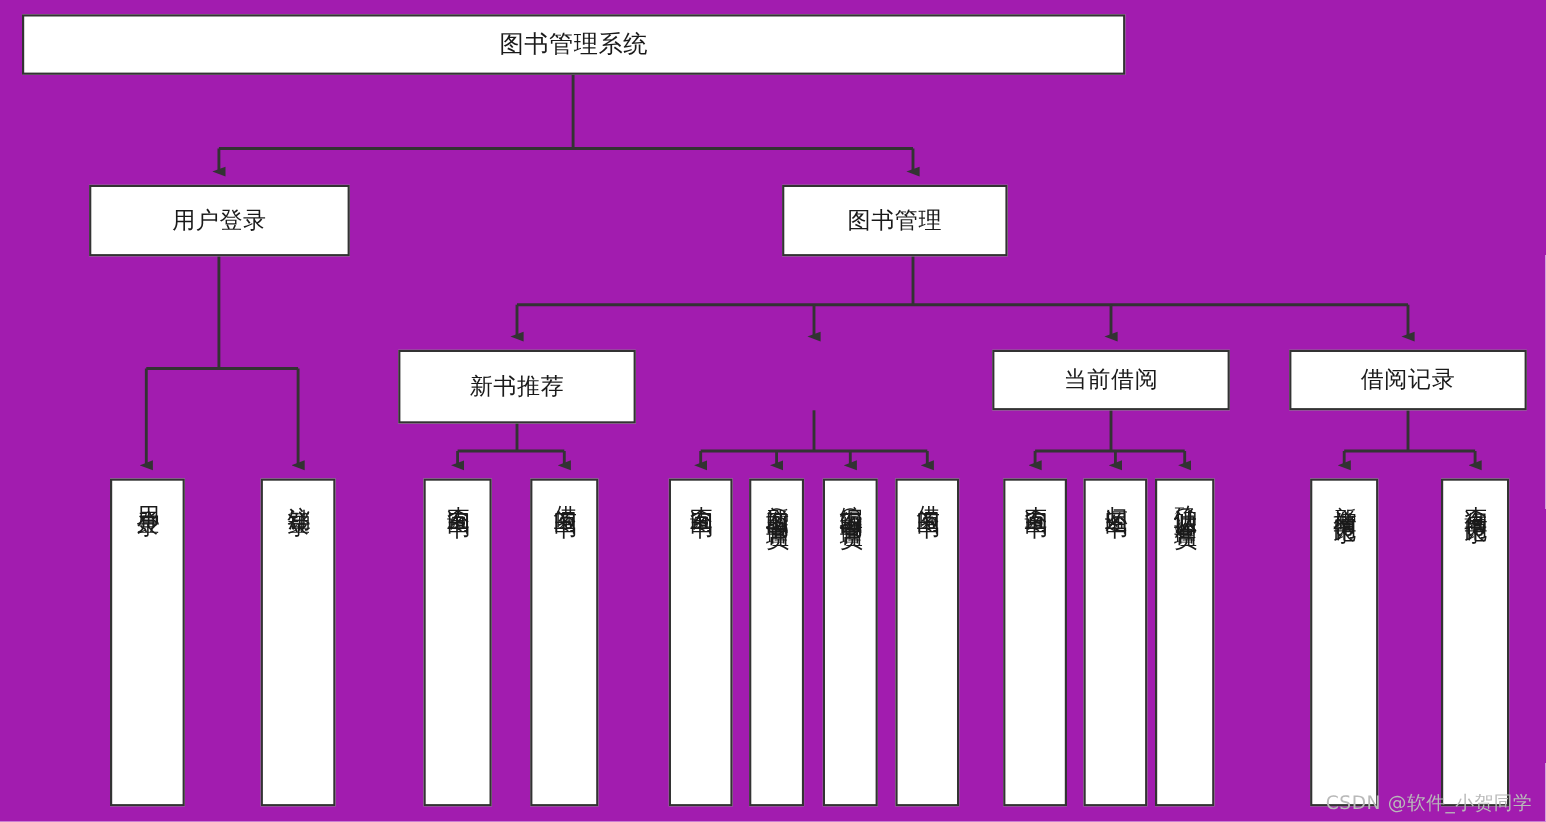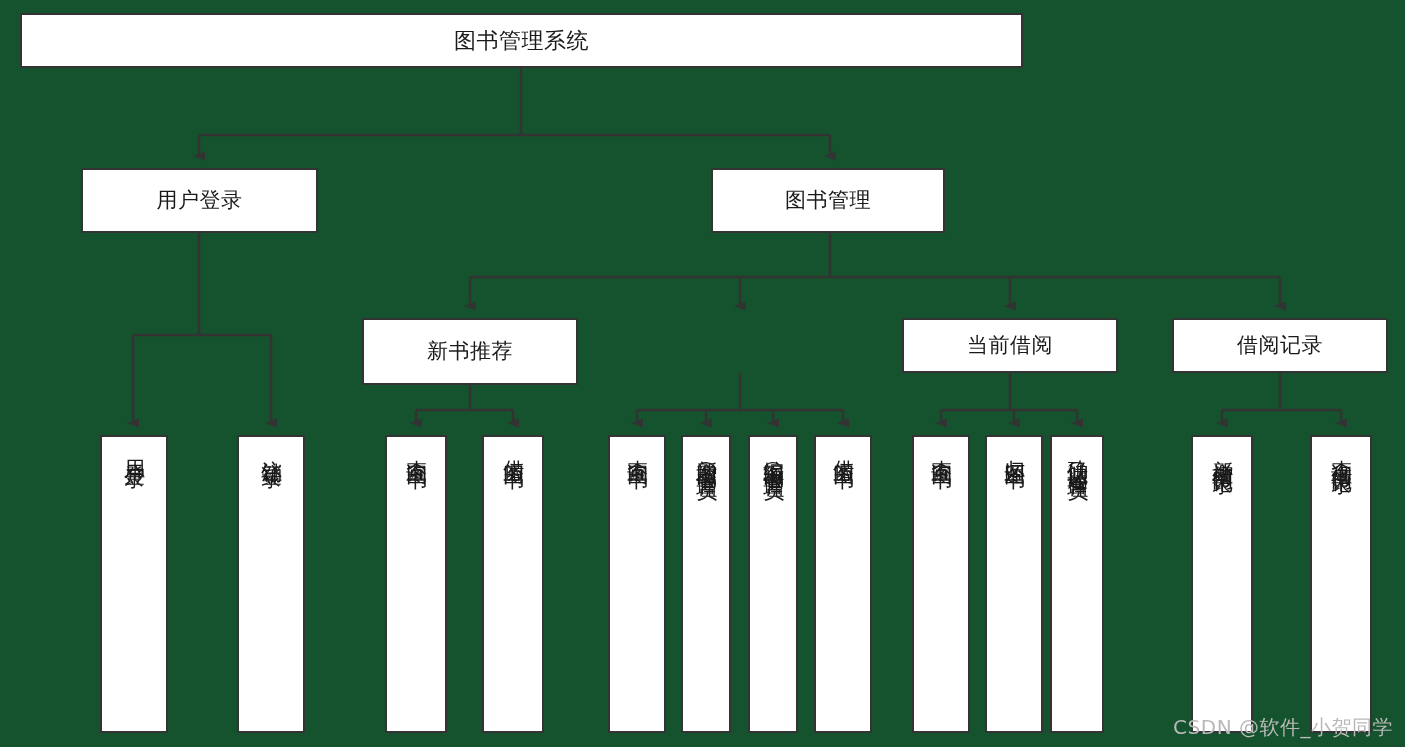--- a/index.html
+++ b/index.html
@@ -8,21 +8,21 @@
     padding: 0;
     background: #ffffff;
   }
   body {
     font-family: "DejaVu Sans", "Liberation Sans", sans-serif;
   }
   #canvas {
     position: relative;
     width: 1405px;
     height: 747px;
-    background: #14532d;
+    background: #a21caf;
     overflow: hidden;
   }
   svg.edges {
     position: absolute;
     left: 0;
     top: 0;
     width: 1405px;
     height: 747px;
     pointer-events: none;
   }
@@ -55,21 +55,21 @@
     text-orientation: upright;
     font-size: 21px;
     line-height: 1.22;
     letter-spacing: 3px;
     white-space: nowrap;
   }
   .watermark {
     position: absolute;
     right: 12px;
     bottom: 6px;
-    font-size: 20px;
+    font-size: 17px;
     color: #b9b9b9;
     letter-spacing: 0.5px;
     z-index: 3;
     white-space: nowrap;
     font-family: "DejaVu Sans", "Liberation Sans", sans-serif;
   }
 </style>
 </head>
 <body>
 
@@ -125,21 +125,21 @@
     </g>
   </svg>
 
   <div class="node root" style="left:20px; top:13px; width:1003px; height:55px;">
     <span class="label">图书管理系统</span>
   </div>
 
   <div class="node" style="left:81px; top:168px; width:237px; height:65px;">
     <span class="label">用户登录</span>
   </div>
-  <div class="node" style="left:711px; top:168px; width:234px; height:65px;">
+  <div class="node" style="left:711px; top:168px; width:205px; height:65px;">
     <span class="label">图书管理</span>
   </div>
 
   <div class="node" style="left:362px; top:318px; width:216px; height:67px;">
     <span class="label">新书推荐</span>
   </div>
   <div class="node" style="left:902px; top:318px; width:216px; height:55px;">
     <span class="label">当前借阅</span>
   </div>
   <div class="node" style="left:1172px; top:318px; width:216px; height:55px;">

